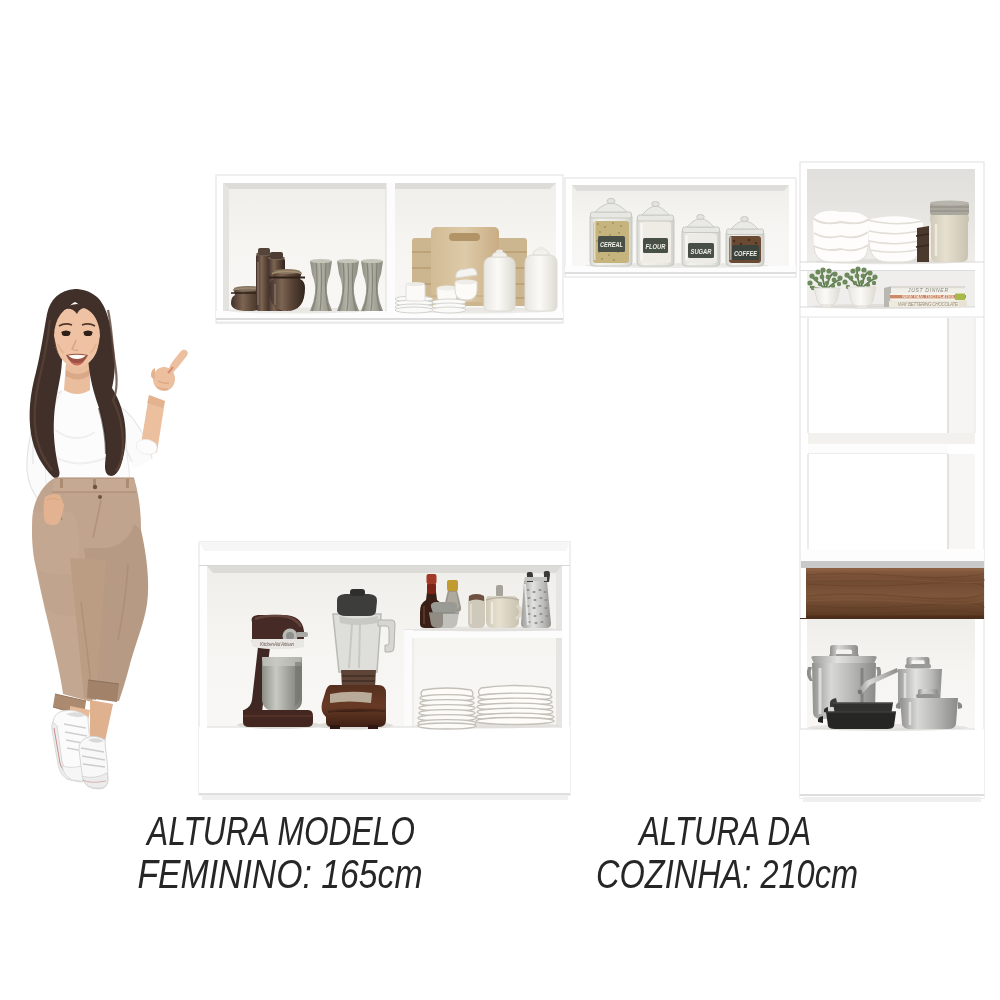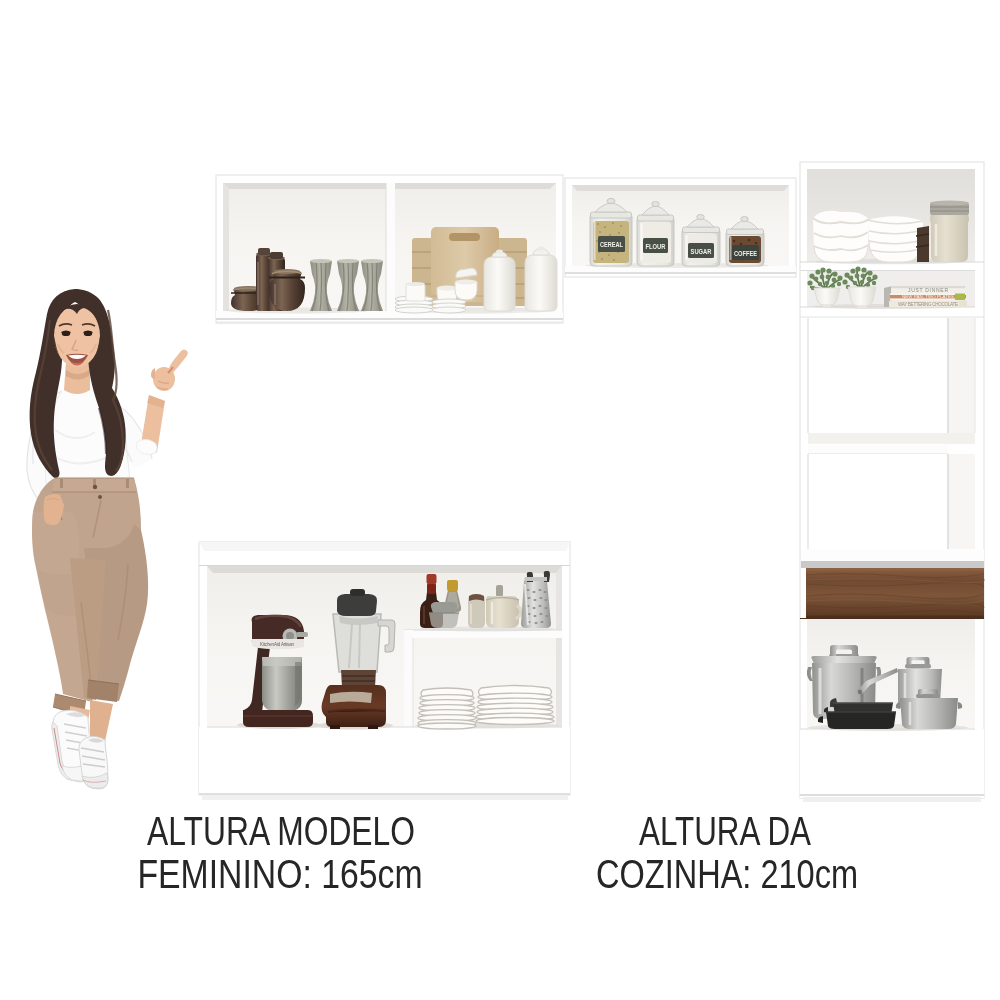--- a/index.html
+++ b/index.html
@@ -1,17 +1,17 @@
 <!DOCTYPE html>
 <html><head>
 <meta charset="utf-8">
 <style>
   html,body{margin:0;padding:0;background:#ffffff;}
   #stage{position:relative;width:1000px;height:1000px;background:#ffffff;overflow:hidden;
-         font-family:"Liberation Sans",sans-serif;}
+         font-family:"Liberation Sans",sans-serif;font-style:italic;}
   svg{position:absolute;top:0;left:0;}
 </style>
 </head>
 <body>
 <div id="stage">
 <svg width="1000" height="1000" viewBox="0 0 1000 1000">
 <defs>
   <linearGradient id="backwall" x1="0" y1="0" x2="0" y2="1">
     <stop offset="0" stop-color="#efeeeb"></stop>
           <stop offset="0.5" stop-color="#f6f5f2"></stop>

